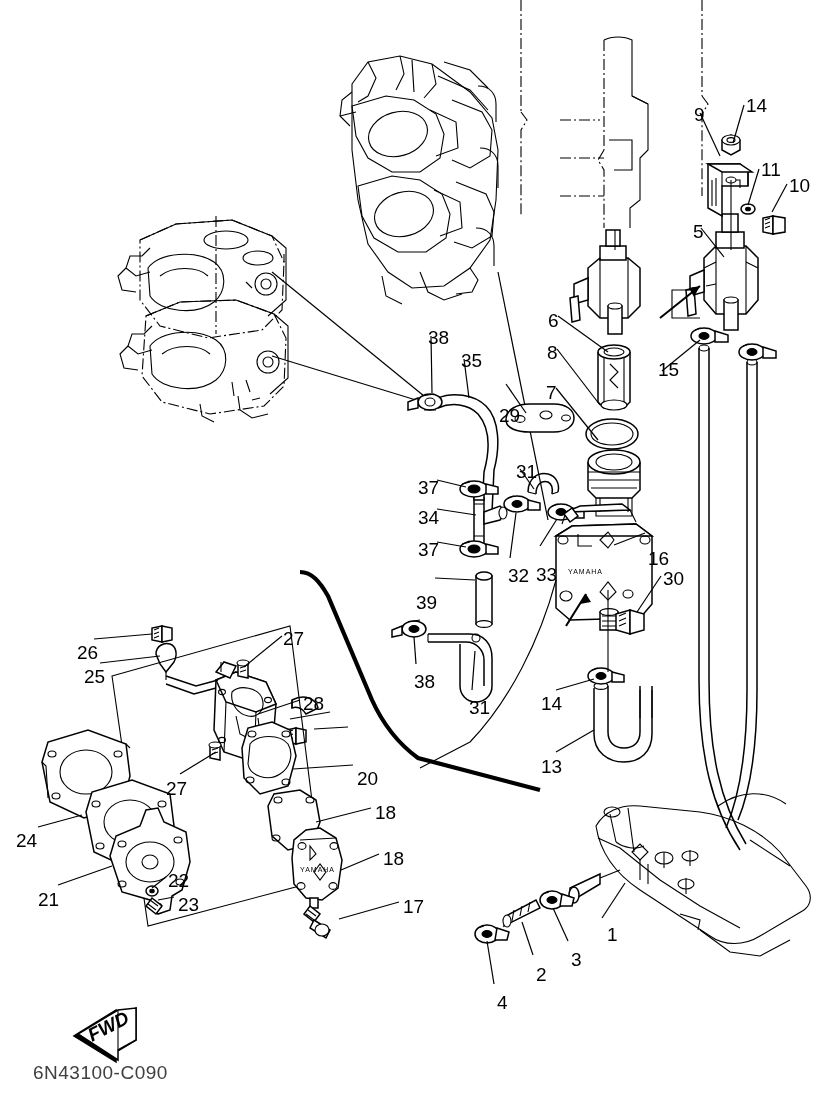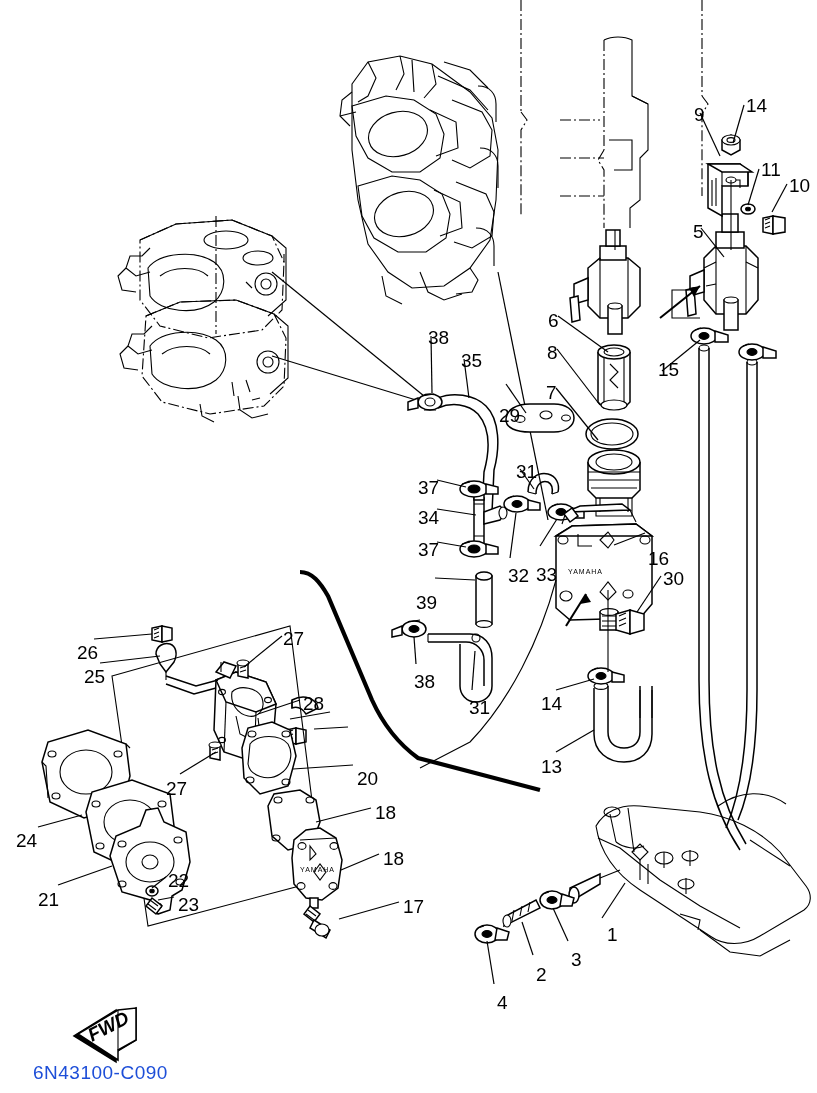--- a/index.html
+++ b/index.html
@@ -3,21 +3,21 @@
 <meta charset="utf-8">
 <style>
   html,body{margin:0;padding:0;background:#fff;}
   body{width:817px;height:1093px;position:relative;overflow:hidden;
        font-family:"Liberation Sans",sans-serif;color:#000;}
   #diagram{position:absolute;left:0;top:0;width:817px;height:1093px;}
   .callout{position:absolute;font-family:"Liberation Sans",sans-serif;
            font-size:19px;font-weight:400;color:#000;line-height:1;
            white-space:nowrap;}
   #partnum{position:absolute;left:33px;top:1062px;font-size:19px;
-           letter-spacing:.5px;color:#1d4ed8;white-space:nowrap;}
+           letter-spacing:.5px;color:#404040;white-space:nowrap;}
   svg{display:block;}
   .ln{stroke:#000;fill:none;}
   .thin{stroke-width:1.1;}
   .med{stroke-width:1.5;}
   .thick{stroke-width:2.1;}
   .fat{stroke-width:4.2;}
   .ph{stroke-width:1.1;stroke-dasharray:11 3 2 3;}
   .wht{fill:#fff;}
   .blk{fill:#000;}
   .lead{stroke:#000;stroke-width:1.2;fill:none;}

